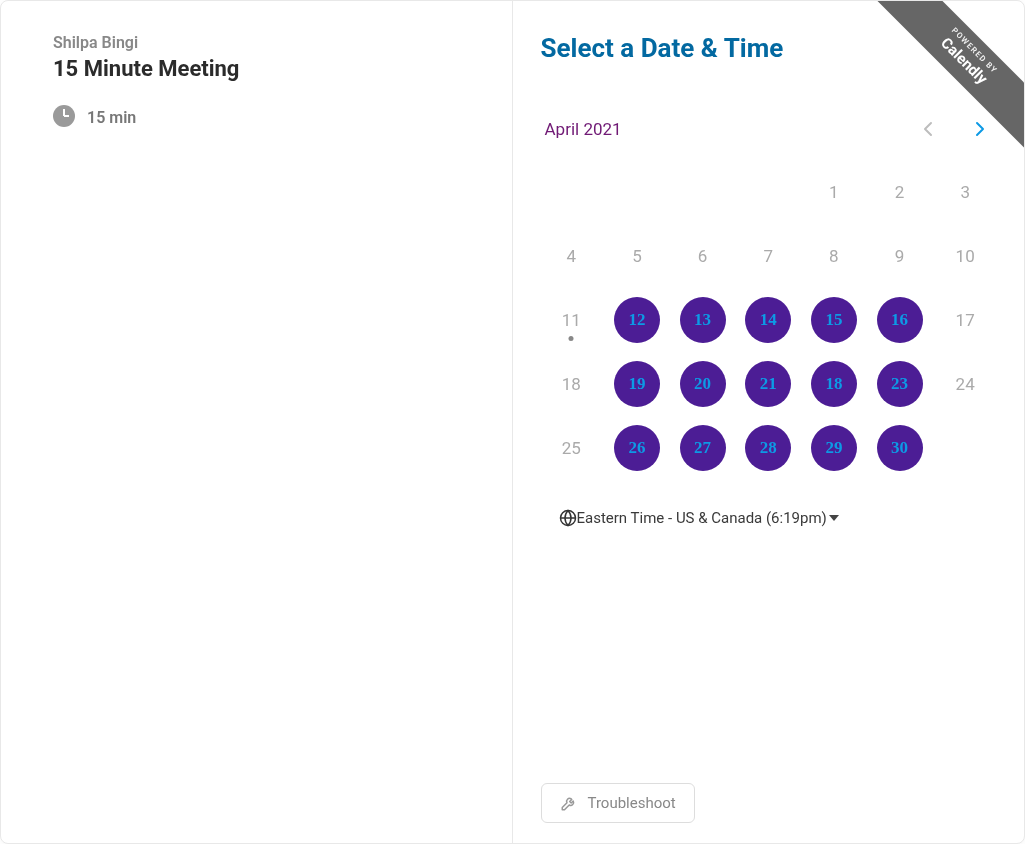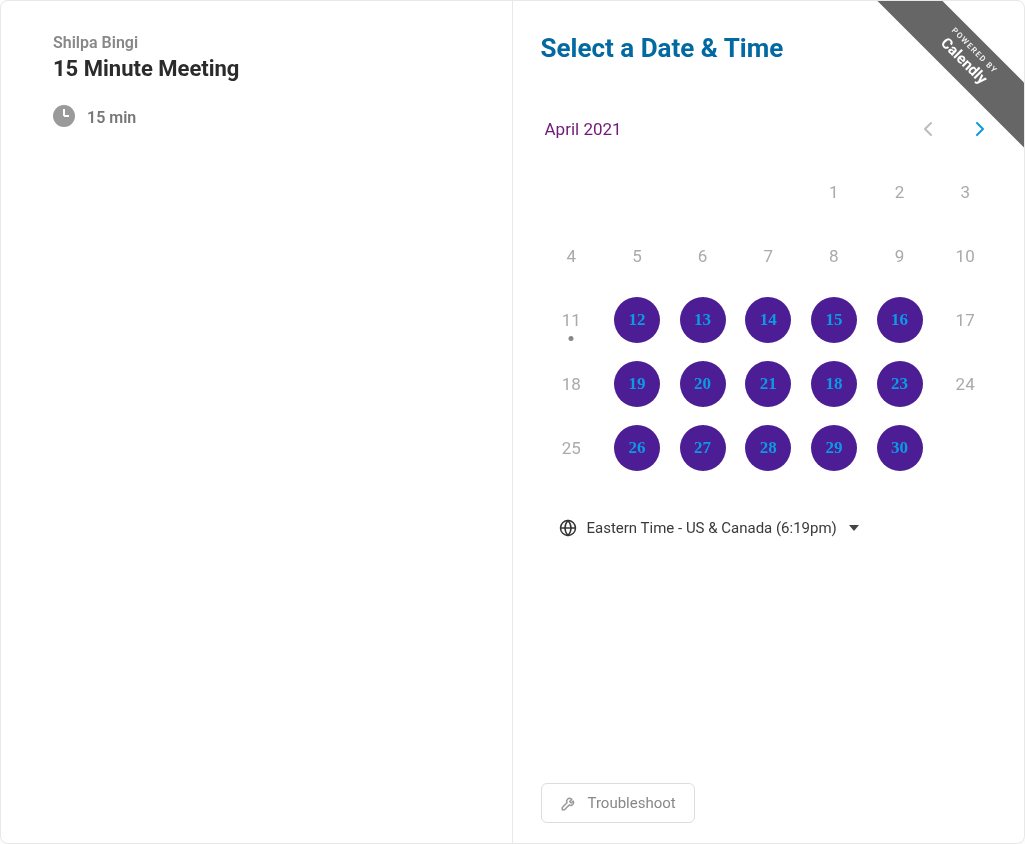--- a/index.html
+++ b/index.html
@@ -172,24 +172,23 @@
       left: 50%;
       transform: translateX(-50%);
       width: 5px;
       height: 5px;
       background: #888;
       border-radius: 50%;
     }
     .timezone-row {
       display: flex;
       align-items: center;
-      gap: 10px;
       color: #3a3a3a;
       font-size: 15px;
-      margin-top: 44px;
+      margin-top: 34px;
       cursor: pointer;
       padding-left: 18px;
     }
     .globe-icon svg { display: block; }
     .caret-down {
       width: 0;
       height: 0;
       border-left: 5px solid transparent;
       border-right: 5px solid transparent;
       border-top: 6px solid #444;

